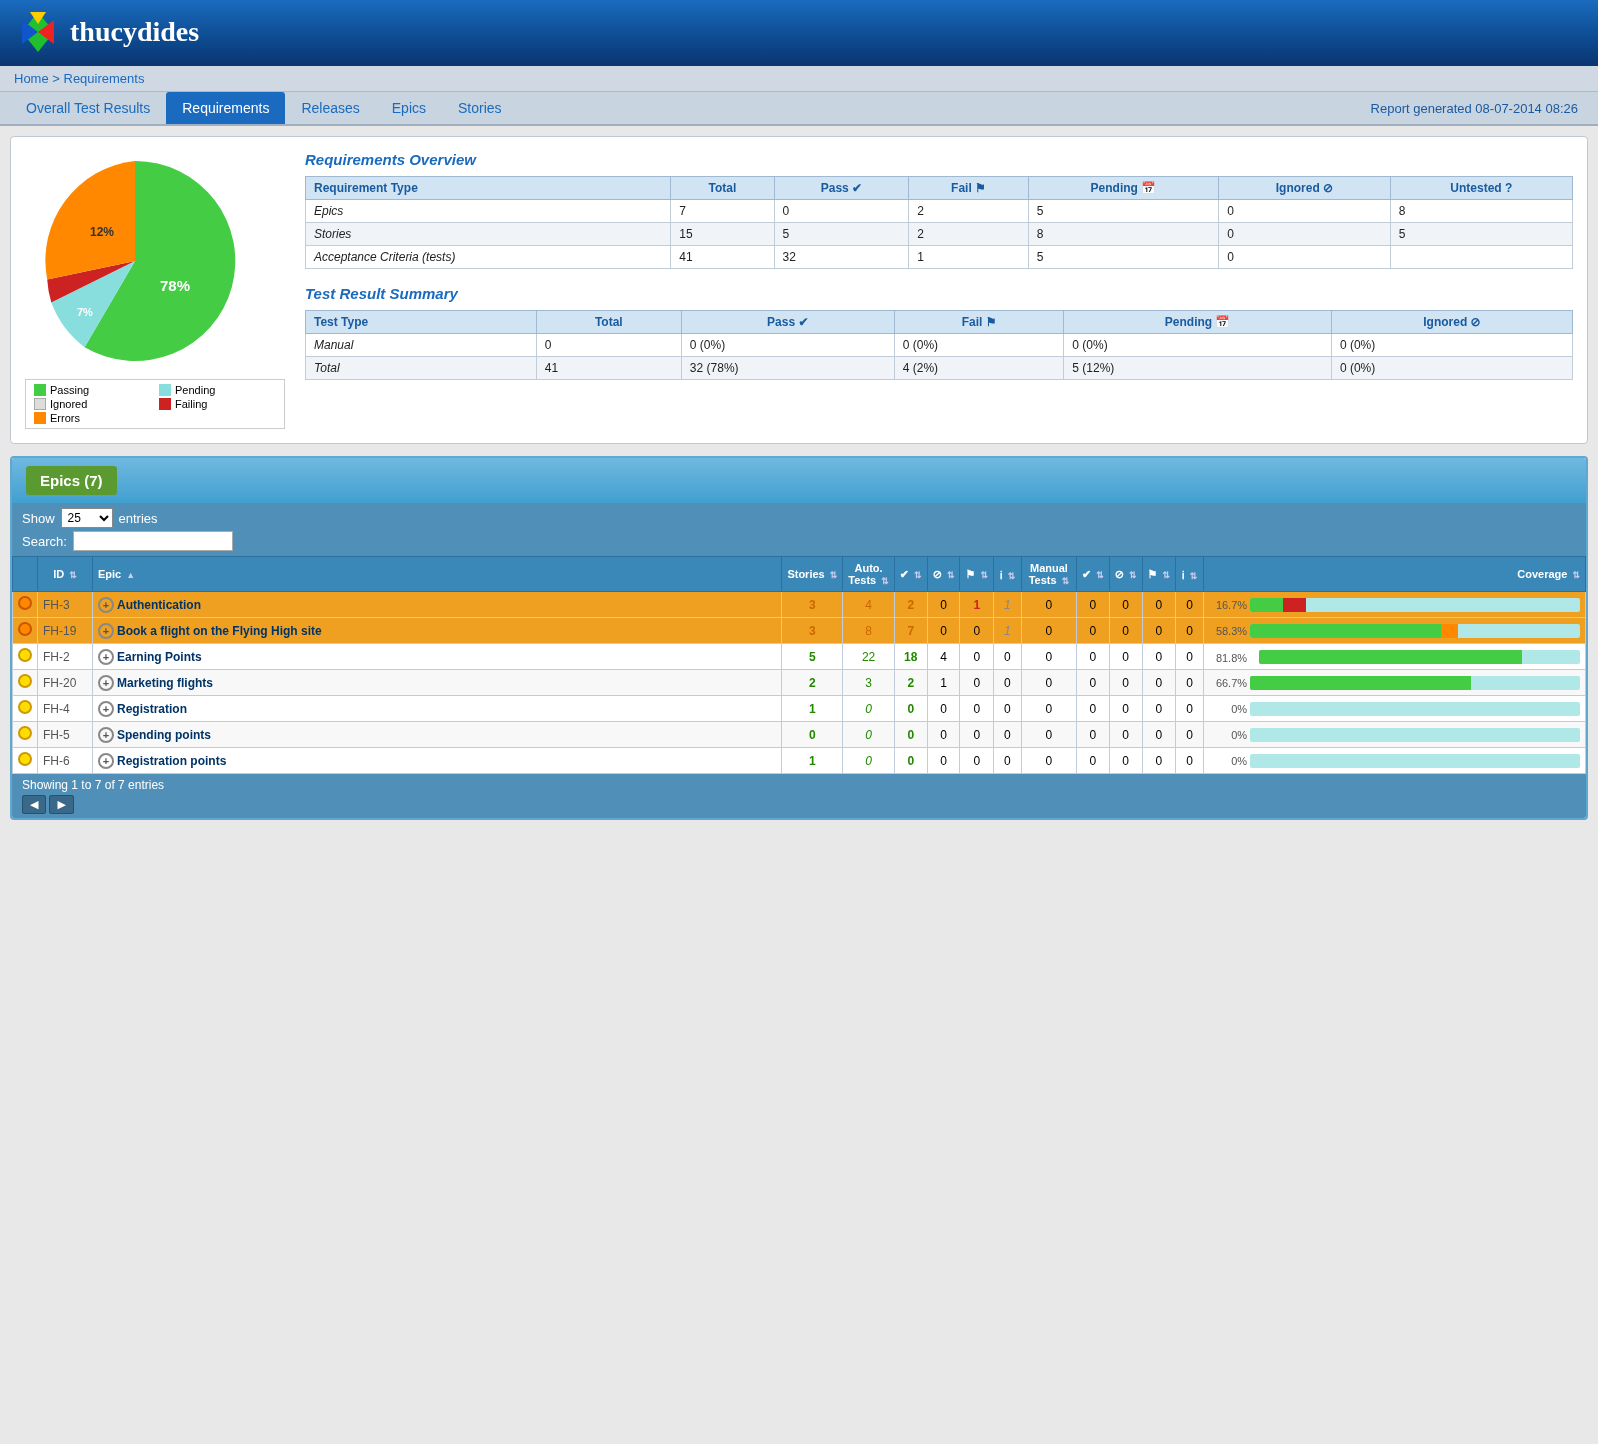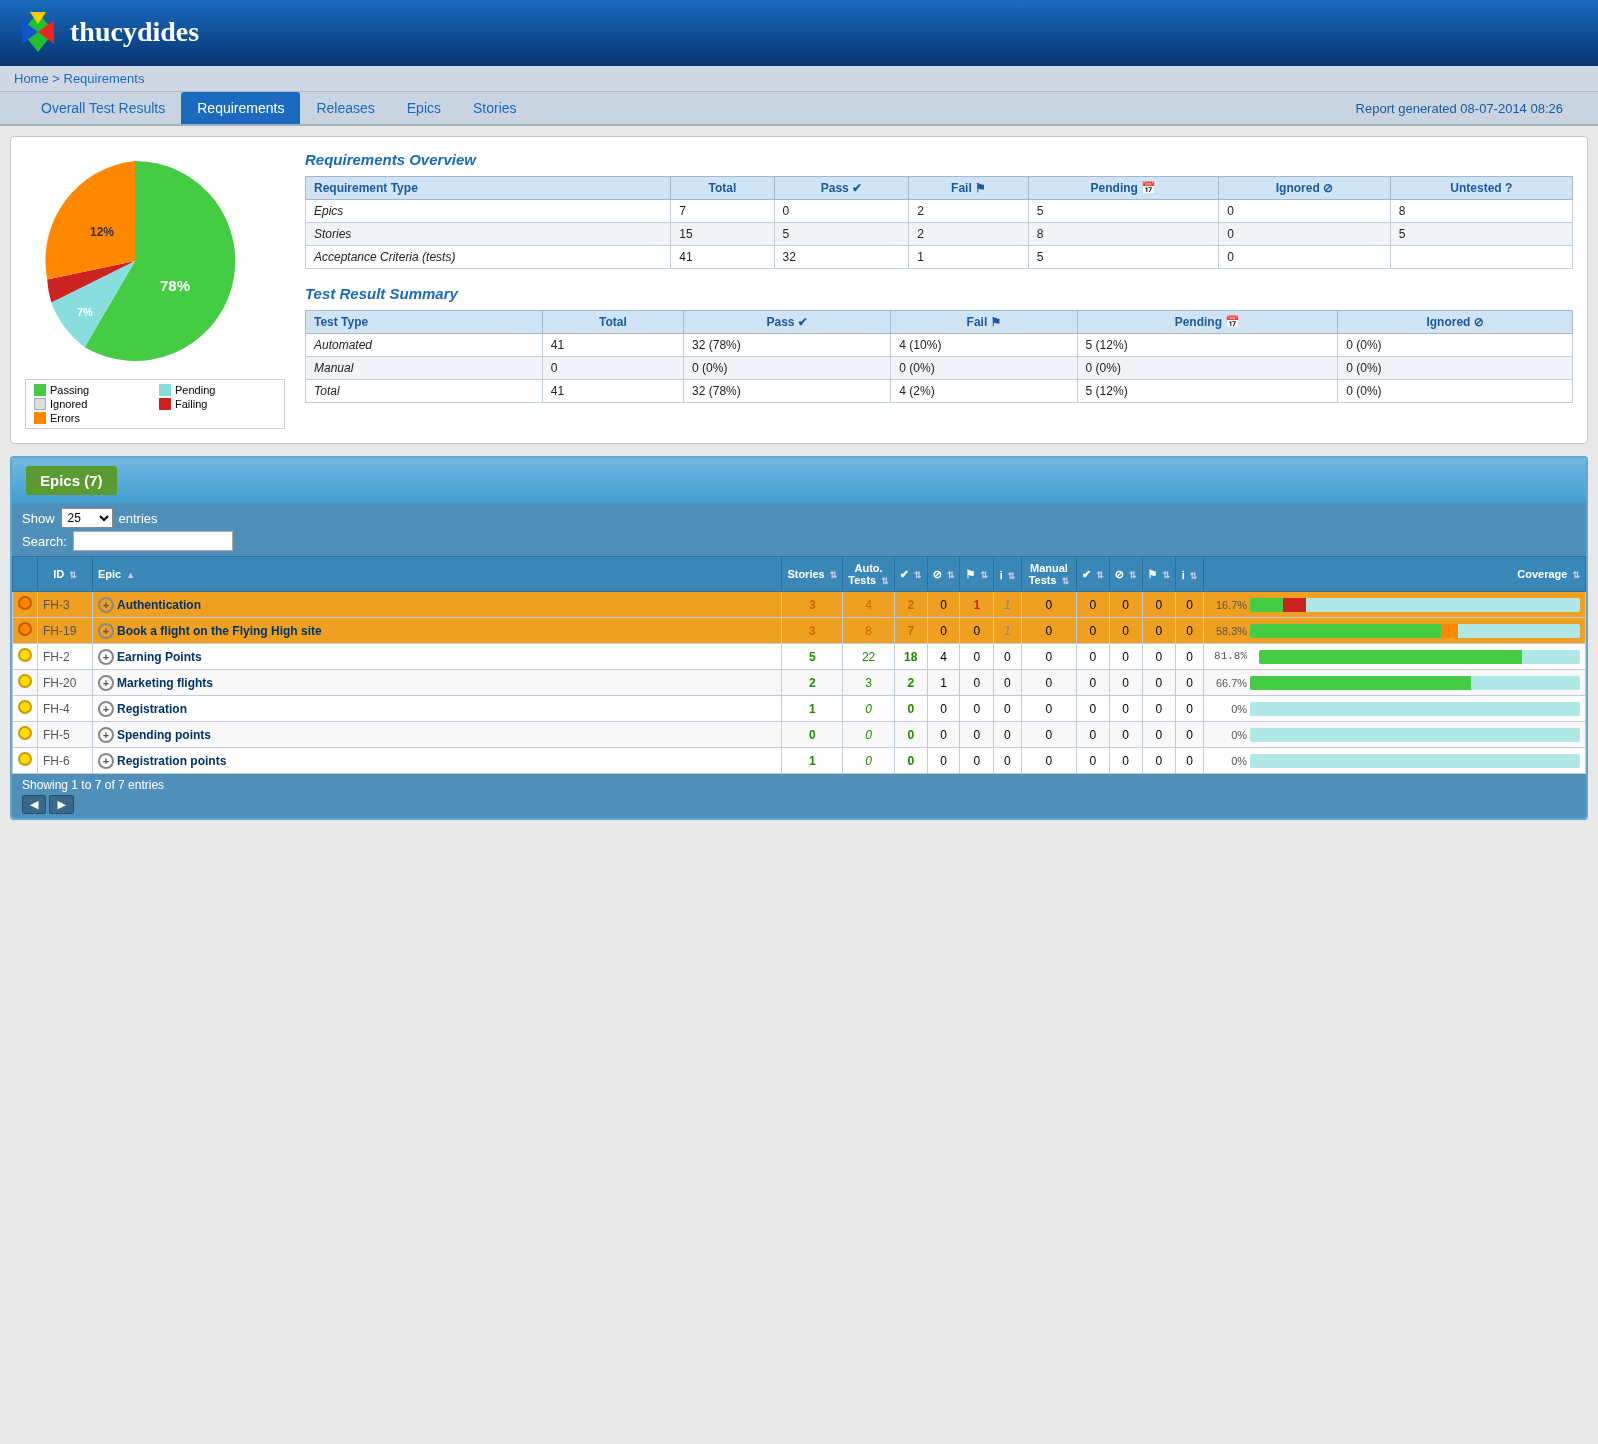--- a/index.html
+++ b/index.html
@@ -31,21 +31,21 @@
       font-size: 13px;
       color: #1a6bbf;
       border-bottom: 1px solid #b0b8c4;
     }
 
     
     .nav-tabs {
       background: #c8d4e0;
       display: flex;
       align-items: center;
-      padding: 0 25px;
+      padding: 0 10px;
       border-bottom: 2px solid #a0b0c0;
     }
     .nav-tab {
       padding: 8px 16px;
       cursor: pointer;
       color: #1a6bbf;
       font-size: 14px;
       border: none;
       background: none;
       white-space: nowrap;
@@ -378,28 +378,20 @@
             <th>Test Type</th>
             <th>Total</th>
             <th>Pass ✔</th>
             <th>Fail ⚑</th>
             <th>Pending 📅</th>
             <th>Ignored ⊘</th>
           </tr>
         </thead>
         <tbody>
           <tr>
-            <td>Automated</td>
-            <td>41</td>
-            <td>32 (78%)</td>
-            <td>4 (10%)</td>
-            <td>5 (12%)</td>
-            <td>0 (0%)</td>
-          </tr>
-          <tr>
             <td>Manual</td>
             <td>0</td>
             <td>0 (0%)</td>
             <td>0 (0%)</td>
             <td>0 (0%)</td>
             <td>0 (0%)</td>
           </tr>
           <tr>
             <td>Total</td>
             <td>41</td>
@@ -524,21 +516,21 @@
     <td style="text-align:center;color:#228800;font-weight:bold;">18</td>
     <td style="text-align:center;">4</td>
     <td style="text-align:center;">0</td>
     <td style="text-align:center;">0</td>
     <td style="text-align:center;">0</td>
     <td style="text-align:center;">0</td>
     <td style="text-align:center;">0</td>
     <td style="text-align:center;">0</td>
     <td style="text-align:center;">0</td>
     <td>
-      <div style="display:flex;align-items:flex-start;gap:12px;font-family:Liberation Mono, monospace;">
+      <div style="display:flex;align-items:flex-end;gap:12px;">
         <span style="font-size:11px;color:#555;min-width:38px;text-align:right;">81.8%</span>
         <div style="flex:1;height:14px;background:#b0e8e8;border-radius:2px;overflow:hidden;display:flex;min-width:65px;">
           <div style="width:82%;background:#44cc44;height:100%;"></div>
           <div style="width:0%;background:#cc2222;height:100%;"></div>
           <div style="width:0%;background:#ff8800;height:100%;"></div>
         </div>
       </div>
     </td>
   </tr>
           <tr style="background: rgb(248, 248, 248);">

